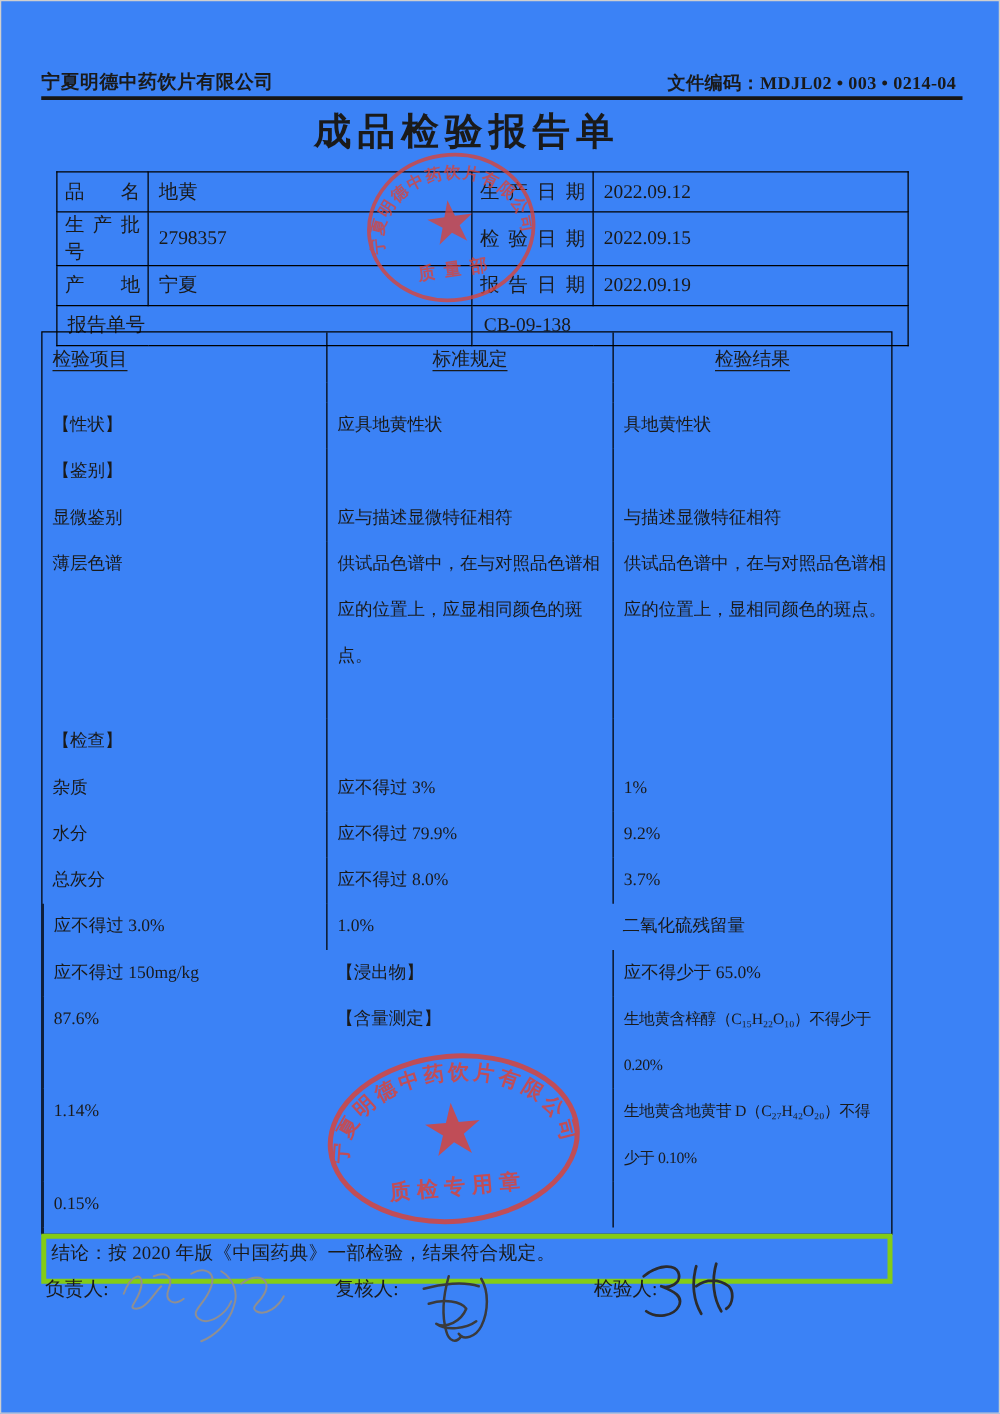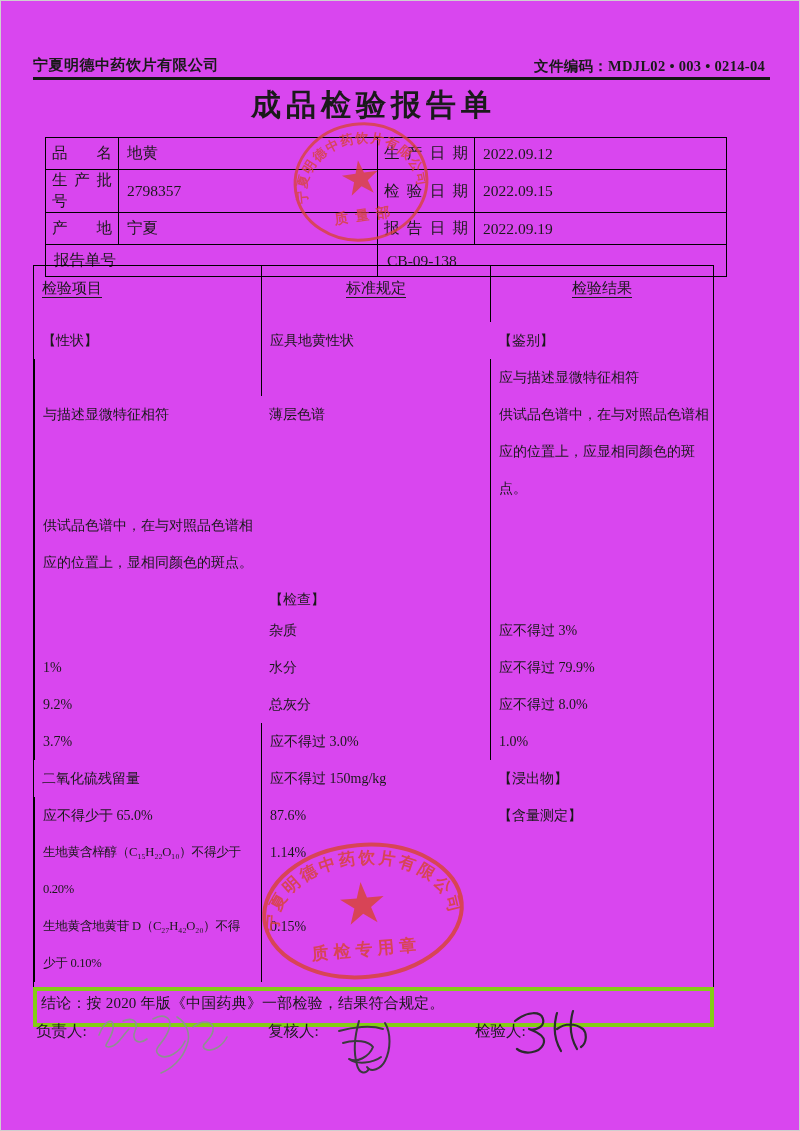--- a/index.html
+++ b/index.html
@@ -1,20 +1,20 @@
 <!DOCTYPE html>
 <html><head>
 <meta charset="utf-8">
 <style>
   html,body{margin:0;padding:0;background:#e8e8e8;}
   .page{
     position:relative;
     width:800px;height:1131px;
     margin:0 auto;
-    background:#d946ef;
+    background:#3b82f6;
     border:1px solid #cfcfcf;
     box-sizing:border-box;
     font-family:"Liberation Serif","DejaVu Serif",serif;
     color:#1a1a1a;
     overflow:hidden;
   }
   .hdr-company{position:absolute;left:32px;top:55px;font-size:15px;font-weight:600;letter-spacing:.5px;}
   .hdr-code{position:absolute;right:34px;top:56px;font-size:14.5px;font-weight:600;letter-spacing:.3px;}
   .hdr-rule{position:absolute;left:32px;top:76px;width:737px;height:3px;background:#161616;}
   .title{position:absolute;left:32px;top:84px;width:681px;text-align:center;
@@ -116,25 +116,27 @@
     <div class="cell hc c1">检验项目</div>
     <div class="cell hc c2">标准规定</div>
     <div class="cell hc c3">检验结果</div>
 
     <div class="cell c1"></div>
     <div class="cell c2"></div>
     <div class="cell c3"></div>
 
     <div class="cell c1">【性状】</div>
     <div class="cell c2">应具地黄性状</div>
+    <div class="cell c3">具地黄性状</div>
 
     <div class="cell c1">【鉴别】</div>
     <div class="cell c2"></div>
     <div class="cell c3"></div>
 
+    <div class="cell c1">显微鉴别</div>
     <div class="cell c2">应与描述显微特征相符</div>
     <div class="cell c3">与描述显微特征相符</div>
 
     <div class="cell c1">薄层色谱</div>
     <div class="cell c2">供试品色谱中，在与对照品色谱相
 应的位置上，应显相同颜色的斑点。</div>
     <div class="cell c3">供试品色谱中，在与对照品色谱相
 应的位置上，显相同颜色的斑点。</div>
 
     <div class="cell c1"></div>

